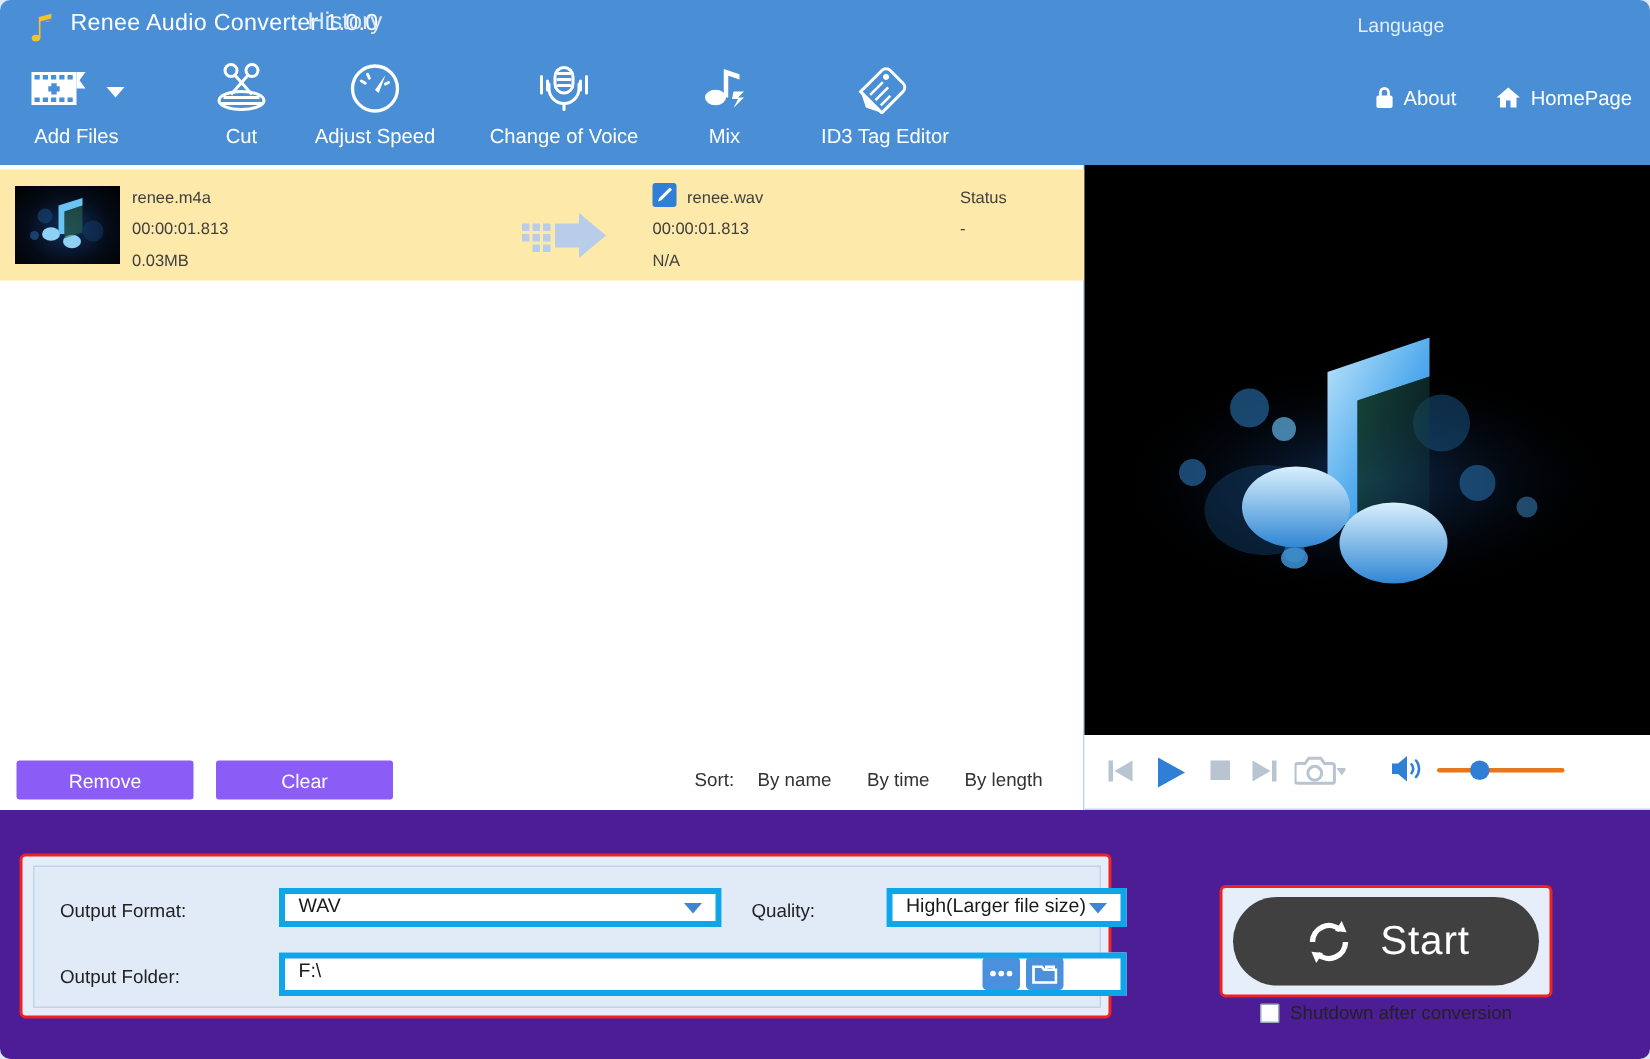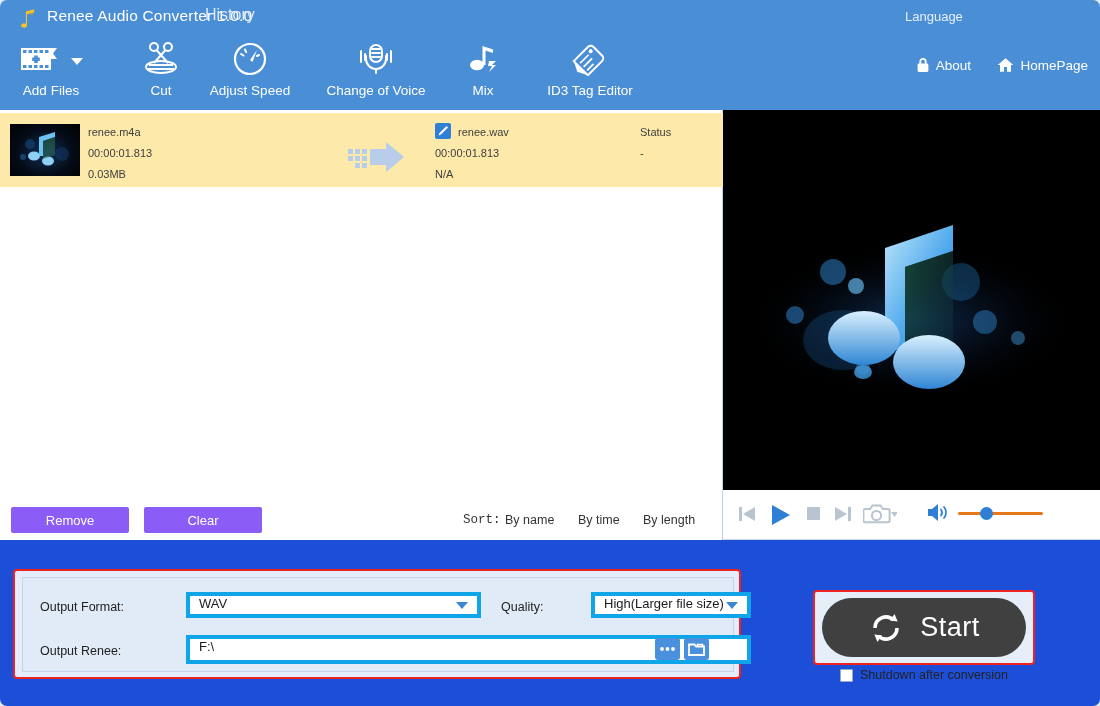--- a/index.html
+++ b/index.html
@@ -114,21 +114,21 @@
   .arrow-mid { position: absolute; left: 348px; top: 140px; width: 58px; height: 34px; }
 
   
   .list-bar { position: absolute; left: 0; top: 500px; width: 723px; height: 40px; background: #ffffff; border-right: 1px solid #bcd0e8;}
   .btn-blue {
     position: absolute; top: 7px; height: 26px; width: 118px;
     background: #8b5cf6; color: #ffffff; font-size: 13px;
     border: none; border-radius: 2px; cursor: pointer;
     display: flex; align-items: center; justify-content: center;
   }
-  .sort-label { position: absolute; top: 13px; font-size: 12.5px; color: #333333; white-space: nowrap; font-family: Liberation Mono, monospace; }
+  .sort-label { position: absolute; top: 13px; font-size: 12.5px; color: #333333; white-space: nowrap; }
   .sort-opt { position: absolute; top: 13px; font-size: 12.5px; color: #333333; white-space: nowrap; cursor: pointer; }
 
   
   .preview {
     position: absolute; left: 723px; top: 110px; width: 377px; height: 380px;
     background: #000000; overflow: hidden;
   }
   .player-bar {
     position: absolute; left: 723px; top: 490px; width: 377px; height: 50px;
     background: #ffffff; border-bottom: 1px solid #c8d7ea;
@@ -139,21 +139,21 @@
     background: #e8761a; border-radius: 2px;
   }
   .vol-knob {
     position: absolute; top: 507px; left: 980px; width: 13px; height: 13px;
     border-radius: 50%; background: #2f7fd6;
   }
 
   
   .bottom {
     position: absolute; left: 0; top: 540px; width: 1100px; height: 166px;
-    background: #1d4ed8;
+    background: #4c1d95;
     border-bottom-left-radius: 7px; border-bottom-right-radius: 7px;
   }
   .out-box {
     position: absolute; left: 13px; top: 29px; width: 728px; height: 110px;
     background: #e4edf9; border: 2px solid #ee2222; border-radius: 4px;
   }
   .out-inner {
     position: absolute; left: 7px; top: 6px; width: 712px; height: 95px;
     background: #e1eaf7; border: 1px solid #c3d3e8;
   }
@@ -483,21 +483,21 @@
           <span>WAV</span>
           <span class="tri"></span>
         </div>
 
         <span class="fld-label" style="left:478px; top:22px">Quality:</span>
         <div class="combo" style="left:532px; top:14px; width:160px; height:26px">
           <span>High(Larger file size)</span>
           <span class="tri"></span>
         </div>
 
-        <span class="fld-label" style="left:17px; top:66px">Output Renee:</span>
+        <span class="fld-label" style="left:17px; top:66px">Output Folder:</span>
         <div class="combo" style="left:127px; top:57px; width:565px; height:29px; cursor:text">
           <span>F:\</span>
         </div>
         <div class="iconbtn" style="left:632px; top:60px">
           <svg width="17" height="6" viewBox="0 0 17 6">
             <circle cx="3" cy="3" r="1.9" fill="#ffffff"></circle>
               <circle cx="8.5" cy="3" r="1.9" fill="#ffffff"></circle>
               <circle cx="14" cy="3" r="1.9" fill="#ffffff"></circle>
           </svg>
         </div>

